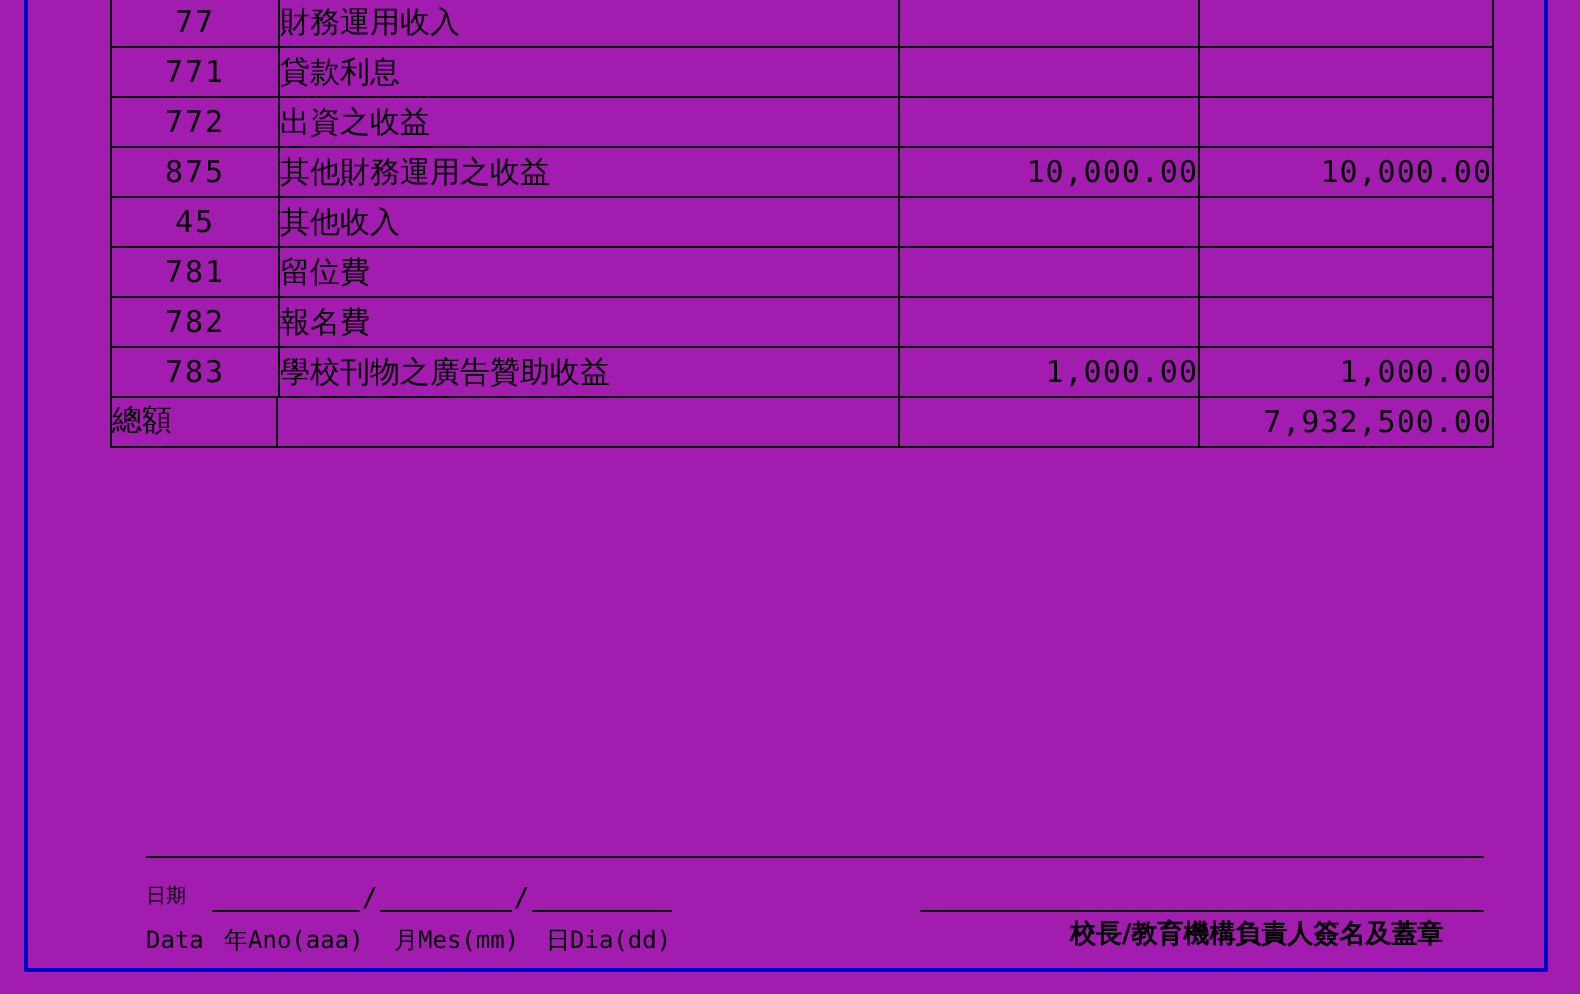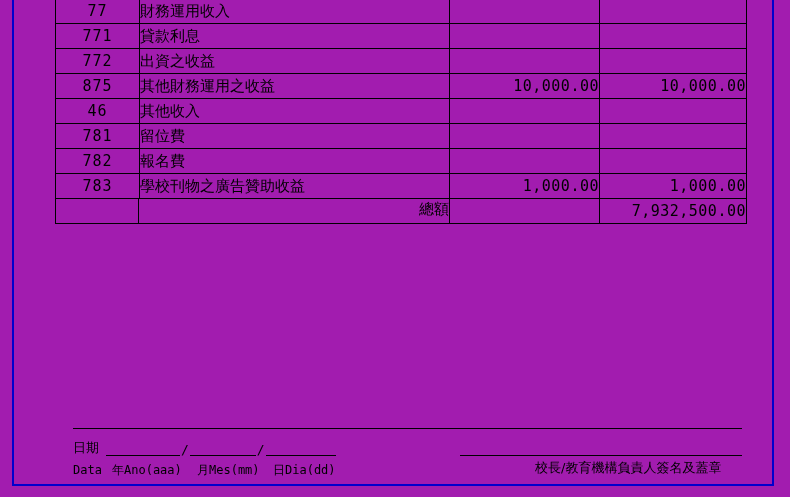--- a/index.html
+++ b/index.html
@@ -26,51 +26,51 @@
     letter-spacing:1px;
   }
   td.desc{text-align:left;padding-left:7px;font-family:"DejaVu Sans",sans-serif;margin-top:44px;}
   td.amt{
     text-align:right;padding-right:4px;
     font-family:"DejaVu Sans Mono","Liberation Mono",monospace;
     letter-spacing:0.5px;
     margin-top:45px;
   }
   td.total-label{
-    text-align:right;position:relative;font-family:Liberation Mono, monospace;
+    text-align:left;position:relative;font-family:Liberation Serif, serif;
   }
   .inner-divider{
     position:absolute;left:82px;top:0;bottom:0;width:1px;background:#000;
   }
   .rule{position:absolute;background:#000;height:1px;}
   .rule-top{left:73px;top:428px;width:669px;}
   .sig-line{left:460px;top:455px;width:282px;}
   .date-zh{
-    position:absolute;left:73px;top:442px;font-size:13px;line-height:14px;
-    font-family:Liberation Mono, monospace;
+    position:absolute;left:73px;top:442px;font-size:10px;line-height:14px;
+    font-family:Liberation Serif, serif;
   }
   .date-blanks{
     position:absolute;left:106px;top:444px;height:12px;
     font-family:"DejaVu Sans Mono","Liberation Mono",monospace;font-size:13px;
     display:flex;align-items:flex-end;
   }
   .blank{display:inline-block;border-bottom:1px solid #000;height:12px;}
   .b1{width:74px;}.b2{width:66px;}.b3{width:70px;}
   .slash{display:inline-block;line-height:12px;padding:0 1px;}
   .sub{
     position:absolute;top:464px;font-size:12px;line-height:13px;
     font-family:"DejaVu Sans Mono","Liberation Mono",monospace;white-space:nowrap;
   }
   .sub-data{left:73px;}
   .sub-year{left:112px;}
   .sub-month{left:197px;}
   .sub-day{left:273px;}
   .sig-label{
     position:absolute;left:535px;top:461px;font-size:13px;line-height:14px;
-    font-family:"DejaVu Sans",sans-serif;white-space:nowrap;
+    font-family:"DejaVu Sans",sans-serif;white-space:nowrap;font-weight:bold;
   }
 </style>
 </head>
 <body>
 
 <div class="page">
 
   <div class="frame"></div>
 
   <table class="grid">
@@ -99,21 +99,21 @@
         <td class="amt"></td>
         <td class="amt"></td>
       </tr>
       <tr>
         <td class="code">875</td>
         <td class="desc">其他財務運用之收益</td>
         <td class="amt">10,000.00</td>
         <td class="amt">10,000.00</td>
       </tr>
       <tr>
-        <td class="code">46</td>
+        <td class="code">45</td>
         <td class="desc">其他收入</td>
         <td class="amt"></td>
         <td class="amt"></td>
       </tr>
       <tr>
         <td class="code">781</td>
         <td class="desc">留位費</td>
         <td class="amt"></td>
         <td class="amt"></td>
       </tr>

